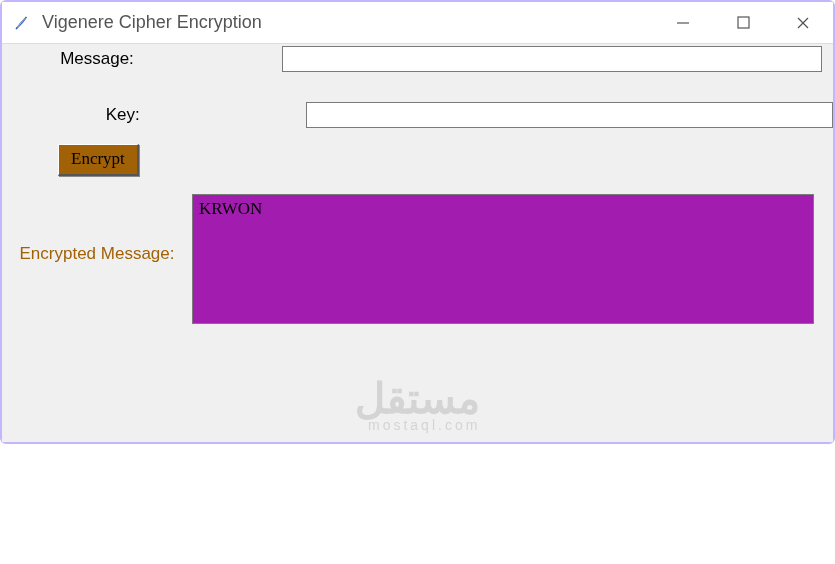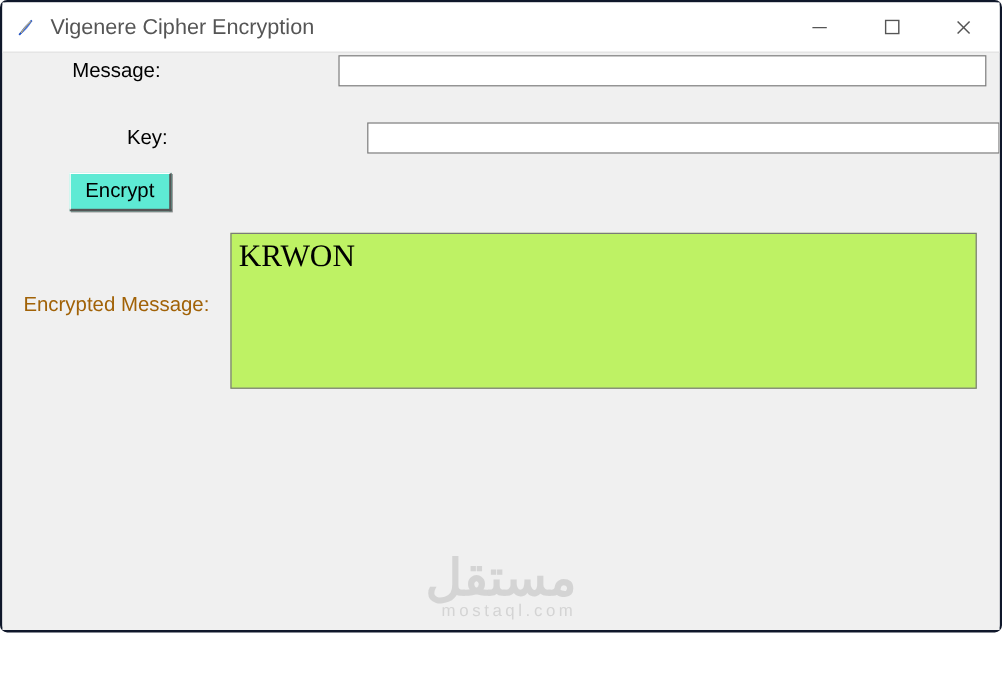--- a/index.html
+++ b/index.html
@@ -4,22 +4,22 @@
 <style>
   * { box-sizing: border-box; }
   html, body {
     margin: 0; padding: 0;
     width: 835px; height: 564px;
     font-family: "Segoe UI", Tahoma, sans-serif;
     background: #fff;
     overflow: hidden;
   }
   .window {
-    width: 835px; height: 527px;
-    border: 2px solid #0f172a;
+    width: 835px; height: 444px;
+    border: 2px solid #c4b5fd;
     border-radius: 6px;
     display: flex;
     flex-direction: column;
     background: #fff;
     position: relative;
   }
   .titlebar {
     height: 42px;
     background: #fff;
     display: flex;
@@ -80,48 +80,49 @@
     margin-left: 90px;
   }
   .btn-wrap {
     position: absolute;
     top: 100px;
     left: 56px;
   }
   .button {
     font-size: 17px;
     padding: 4px 12px 5px 12px;
-    background: #5eead4;
+    background: #a16207;
     border-top: 1px solid #fff;
     border-left: 1px solid #fff;
     border-right: 2px solid #555;
     border-bottom: 2px solid #555;
     box-shadow: 1px 1px 0 #888;
     color: #000;
+    font-family: Liberation Serif, serif;
   }
   .row-out {
     position: absolute;
     top: 150px;
     left: 0; right: 0;
     display: flex;
   }
   .label-out {
     width: 190px;
     text-align: center;
     font-size: 17px;
     color: #a16207;
     padding-top: 50px;
   }
   .textarea {
     width: 622px;
     height: 130px;
-    background: #bef264;
+    background: #a21caf;
     border: 1px solid #7a7a7a;
     font-family: "Times New Roman", serif;
-    font-size: 26px;
+    font-size: 17px;
     padding: 4px 6px;
     resize: none;
     overflow: auto;
     white-space: pre-wrap;
   }
   .watermark {
     position: absolute;
     bottom: 10px;
     left: 50%;
     transform: translateX(-50%);

